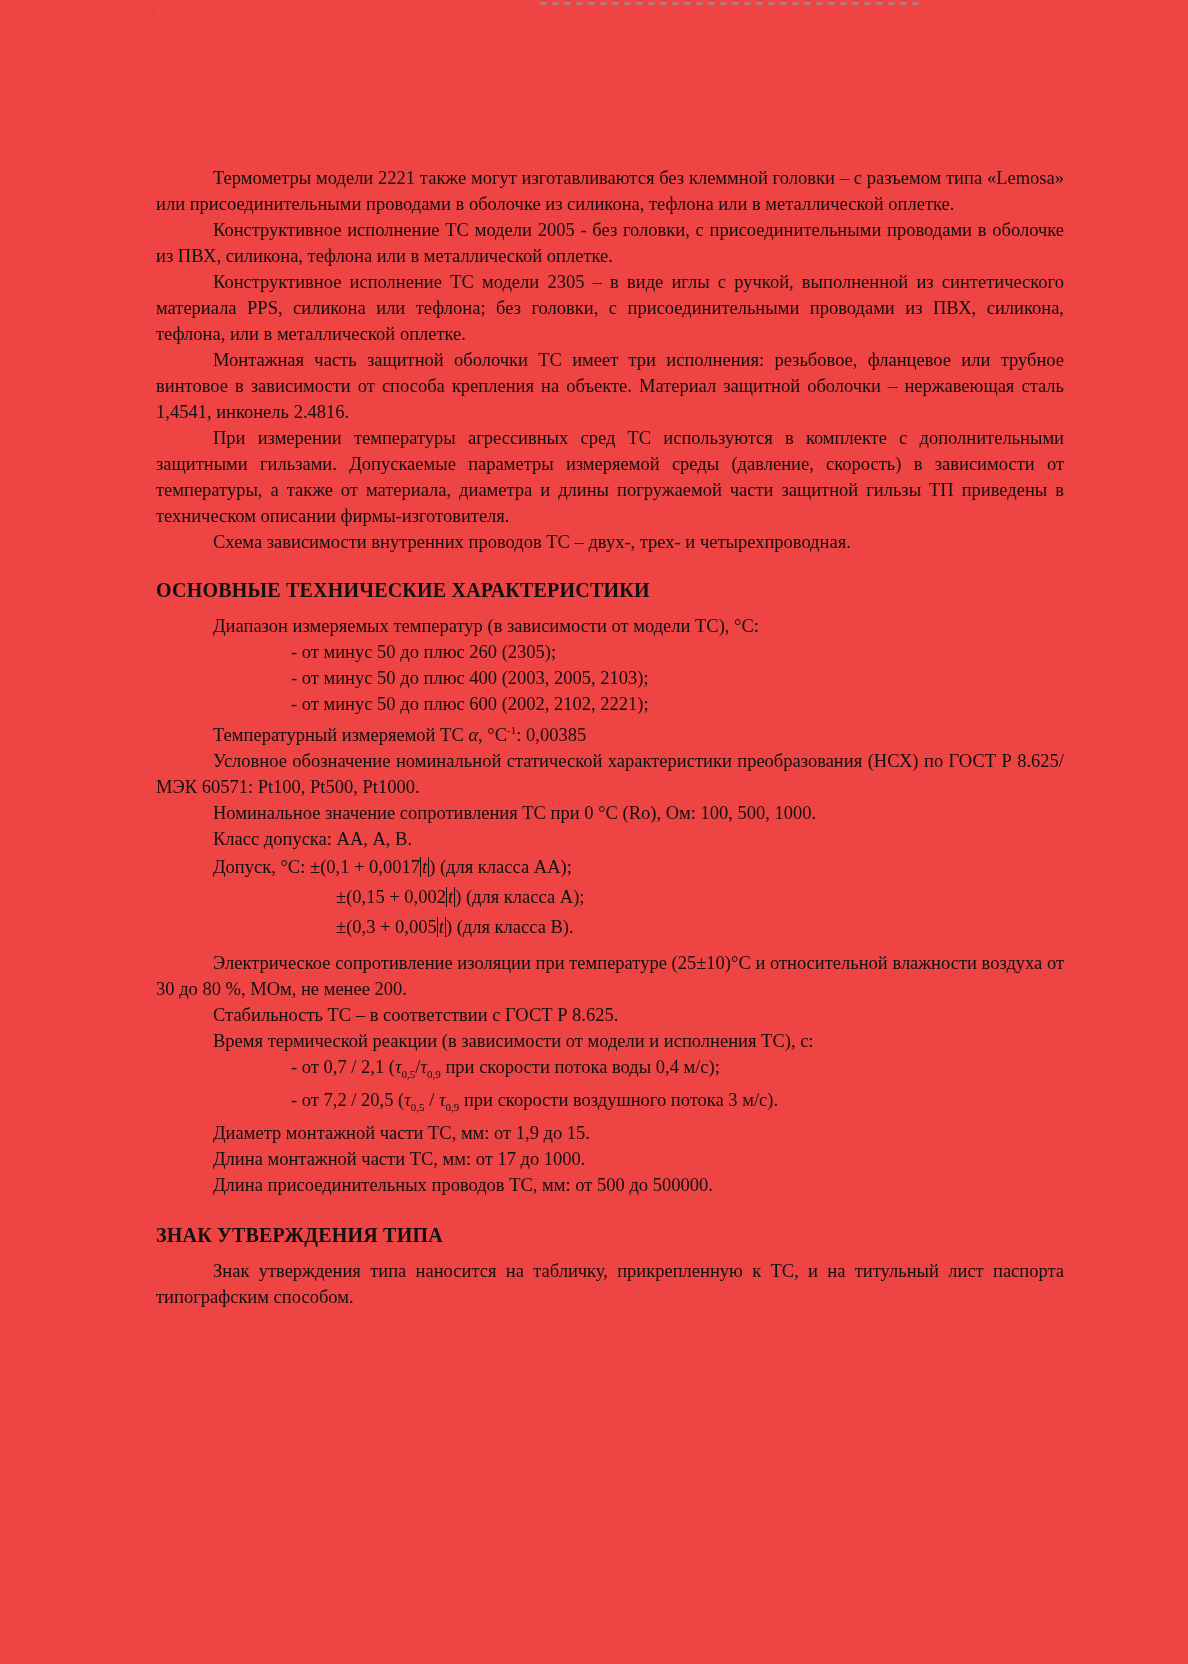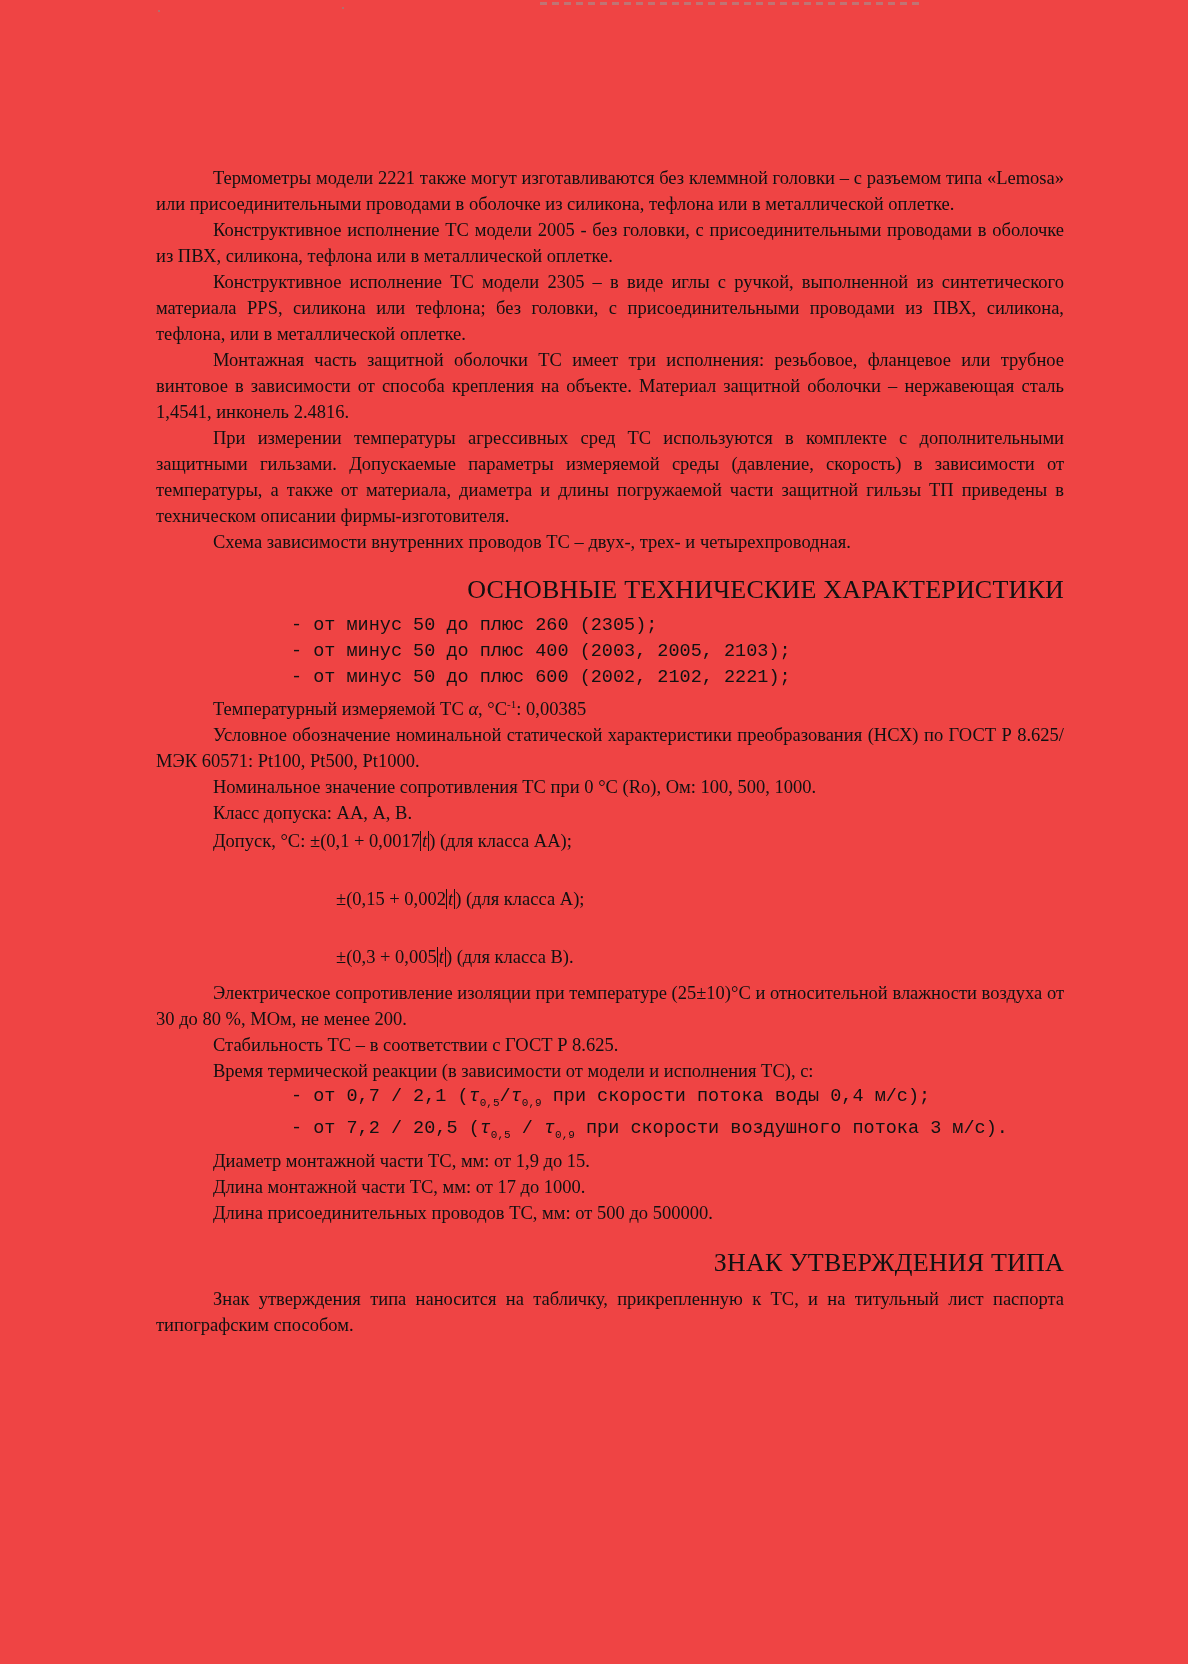--- a/index.html
+++ b/index.html
@@ -13,27 +13,27 @@
     }
     .scan-top {
       position: absolute; top: 2px; left: 540px; width: 380px; height: 3px;
       background: repeating-linear-gradient(90deg, #9a9a9a 0 7px, transparent 7px 12px);
       opacity: 0.55;
     }
     .scan-dot { position: absolute; width: 2px; height: 2px; background: #888; opacity: 0.6; }
     .content { position: absolute; left: 156px; top: 165px; width: 908px; }
     .p { margin: 0; line-height: 26px; text-align: justify; text-indent: 57px; }
     .h {
-      margin: 24px 0 10px 0; text-align: right; font-weight: normal;
-      font-size: 26px; line-height: 26px; letter-spacing: 0.2px;
+      margin: 24px 0 10px 0; text-align: left; font-weight: bold;
+      font-size: 20px; line-height: 26px; letter-spacing: 0.2px;
     }
     .line { margin: 0; line-height: 26px; padding-left: 57px; }
-    .line.indent2 { padding-left: 135px; font-family: Liberation Mono, monospace; }
+    .line.indent2 { padding-left: 135px; }
     .tol { margin: 0; line-height: 30px; }
-    .tol.sub { padding-left: 180px; margin-top: 28px; }
+    .tol.sub { padding-left: 180px; }
     .tol.first { padding-left: 57px; }
     .abs { border-left: 1px solid #111; border-right: 1px solid #111; padding: 0 1px; font-style: italic; }
     .gap { height: 8px; }
     sup, sub { font-size: 11px; }
     .tau { font-style: italic; }
   </style>
 </head>
 <body>
 
 <div class="page">
@@ -44,20 +44,21 @@
   <div class="content">
     <p class="p">Термометры модели 2221 также могут изготавливаются без клеммной головки – с разъемом типа «Lemosa» или присоединительными проводами в оболочке из силикона, тефлона или в металлической оплетке.</p>
     <p class="p">Конструктивное исполнение ТС модели 2005 - без головки, с присоединительными проводами в оболочке из ПВХ, силикона, тефлона или в металлической оплетке.</p>
     <p class="p">Конструктивное исполнение ТС модели 2305 – в виде иглы с ручкой, выполненной из синтетического материала PPS, силикона или тефлона; без головки, с присоединительными проводами из ПВХ, силикона, тефлона, или в металлической оплетке.</p>
     <p class="p">Монтажная часть защитной оболочки ТС имеет три исполнения: резьбовое, фланцевое или трубное винтовое в зависимости от способа крепления на объекте. Материал защитной оболочки – нержавеющая сталь 1,4541, инконель 2.4816.</p>
     <p class="p">При измерении температуры агрессивных сред ТС используются в комплекте с дополнительными защитными гильзами. Допускаемые параметры измеряемой среды (давление, скорость) в зависимости от температуры, а также от материала, диаметра и длины погружаемой части защитной гильзы ТП приведены в техническом описании фирмы-изготовителя.</p>
     <p class="p">Схема зависимости внутренних проводов ТС – двух-, трех- и четырехпроводная.</p>
 
     <div class="h" style="margin-top:22px">ОСНОВНЫЕ ТЕХНИЧЕСКИЕ ХАРАКТЕРИСТИКИ</div>
 
+    <p class="line">Диапазон измеряемых температур (в зависимости от модели ТС), °C:</p>
     <p class="line indent2">- от минус 50 до плюс 260 (2305);</p>
     <p class="line indent2">- от минус 50 до плюс 400 (2003, 2005, 2103);</p>
     <p class="line indent2">- от минус 50 до плюс 600 (2002, 2102, 2221);</p>
 
     <p class="line">
       <span>Температурный измеряемой ТС</span>
       <span class="tau">α</span><span>, °C</span><sup>-1</sup><span>:  0,00385</span>
     </p>
 
     <p class="p">Условное обозначение номинальной статической характеристики преобразования (НСХ) по  ГОСТ Р 8.625/МЭК 60571: Pt100, Pt500, Pt1000.</p>

